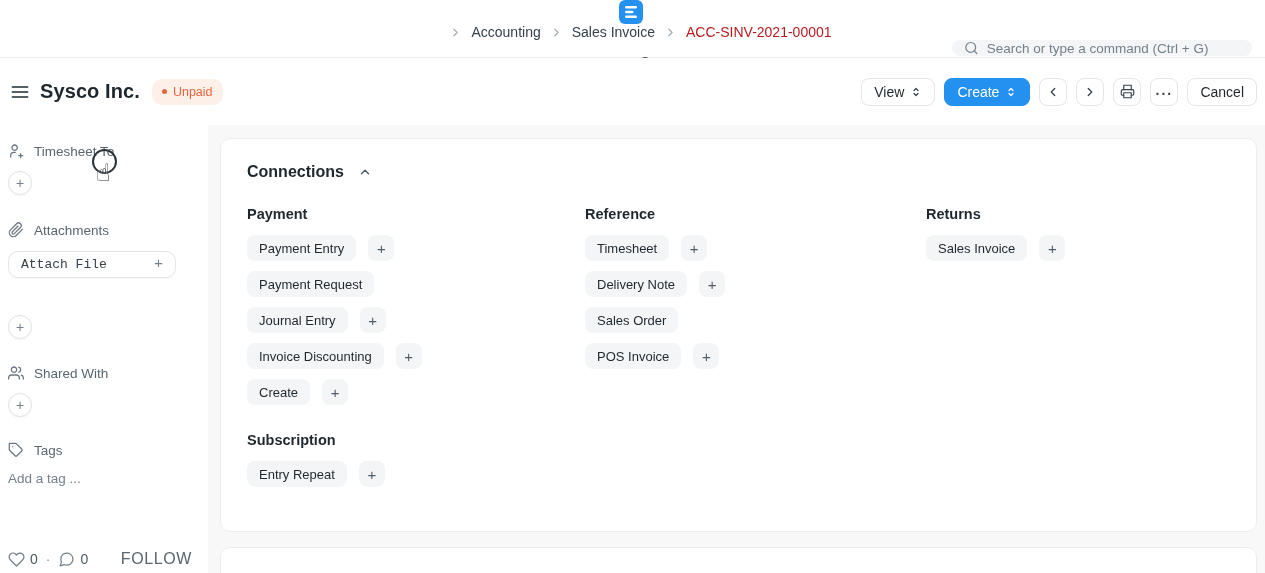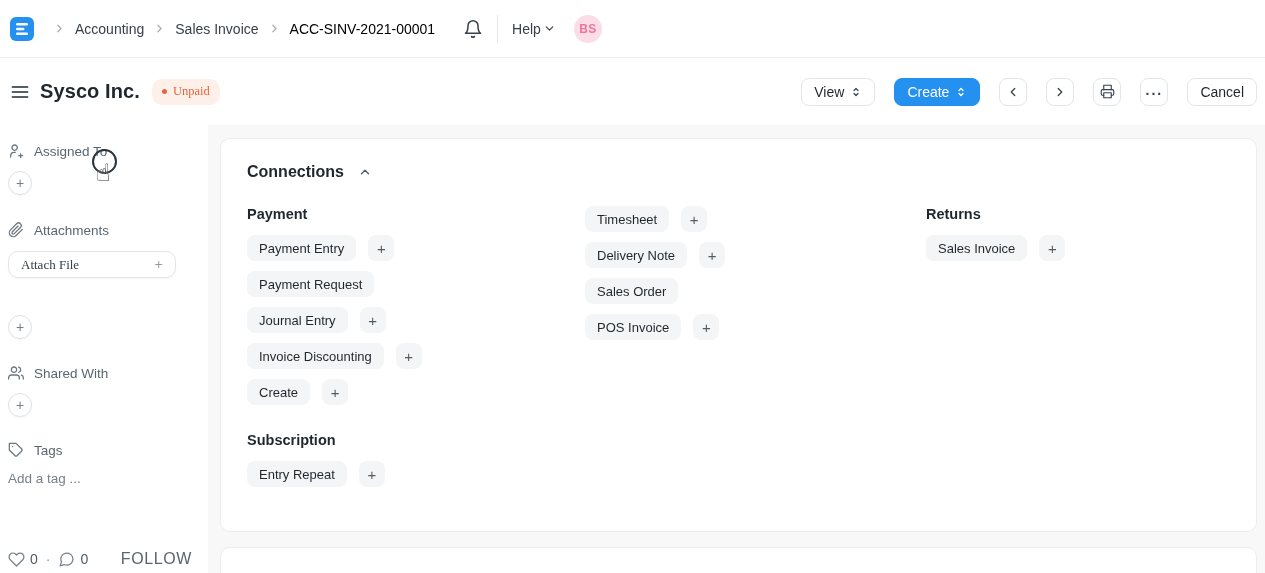--- a/index.html
+++ b/index.html
@@ -1,68 +1,68 @@
 <!DOCTYPE html>
 <html><head>
 <meta charset="utf-8">
 <style>
   * { margin:0; padding:0; box-sizing:border-box; }
   html,body { width:1265px; height:573px; overflow:hidden; background:#fff;
     font-family:"Liberation Sans", sans-serif; color:#1f272e; }
 
   
   .navbar { height:58px; display:flex; align-items:center; padding:0 13px 0 10px;
-    border-bottom:1px solid #ebeef1; background:#fff; }
+    border-bottom:1px solid #ebeef1; background:#fff;flex-direction:column; }
   .logo { width:24px; height:24px; border-radius:6px; background:#2490ef; display:flex;
     align-items:center; justify-content:center; cursor:pointer; flex:none; }
   .crumbs { display:flex; align-items:center; margin-left:10px; font-size:14px; }
   .crumbs .sep { display:flex; align-items:center; margin:0 9px; color:#a3adb5; }
   .crumb { color:#36414c; cursor:pointer; white-space:nowrap; }
-  .crumb.current { color:#000000; cursor:default; }
+  .crumb.current { color:#b91c1c; cursor:default; }
   .searchbox { margin-left:auto; width:300px; height:36px; background:#f4f5f6; border-radius:8px;
     display:flex; align-items:center; padding:0 12px; gap:8px; }
   .searchbox input { border:none; outline:none; background:transparent; font-size:13.5px;
     color:#4c5a67; width:100%; font-family:inherit; }
   .searchbox input::placeholder { color:#75808b; opacity:1; }
   .icon-btn { background:none; border:none; cursor:pointer; color:#36414c; display:flex; align-items:center; }
   .nav-bell { margin-left:28px; }
   .nav-divider { width:1px; height:28px; background:#e5e8ea; margin:0 14px; }
   .help { display:flex; align-items:center; gap:2px; font-size:14px; color:#36414c; cursor:pointer; }
   .avatar { width:28px; height:28px; border-radius:50%; background:#fbdde8; color:#ee7698;
     font-size:12px; font-weight:600; display:flex; align-items:center; justify-content:center;
     margin-left:18px; cursor:pointer; letter-spacing:.3px; }
 
   
   .title-row { height:67px; display:flex; align-items:center; padding:0 8px; background:#fff; position:relative; }
   .menu-toggle { background:none; border:none; cursor:pointer; color:#555f66; padding:2px; display:flex; }
   .doc-title { font-size:20px; font-weight:700; color:#1f272e; margin-left:8px; letter-spacing:.1px; }
   .badge { margin-left:12px; height:20px; display:flex; align-items:center; gap:6px;
     background:#fdf0e9; color:#e8643f; font-size:12.5px; font-weight:500;
-    border-radius:10px; padding:13px 10px;font-family:Liberation Serif, serif; }
+    border-radius:10px; padding:13px 10px; }
   .badge .dot { width:5px; height:5px; border-radius:50%; background:#e8643f; }
-  .actions { margin-left:auto; display:flex; align-items:flex-start; gap:19px; }
+  .actions { margin-left:auto; display:flex; align-items:flex-start; gap:9px; }
   .btn { height:28px; border-radius:8px; border:1px solid #e2e6e9; background:#fff; font-size:14px;
     color:#1f272e; display:flex; align-items:center; justify-content:center; gap:6px;
     padding:0 12px; cursor:pointer; font-family:inherit; }
   .btn.icon-only { width:28px; padding:0; color:#36414c; }
   .btn.primary { background:#2490ef; border-color:#2490ef; color:#fff; }
   .btn .ell { letter-spacing:2px; font-size:14px; line-height:1; margin-top:-4px; font-weight:700; color:#36414c; }
 
   
   .content { display:flex; height:448px; }
   .sidebar { width:208px; flex:none; background:#fff; padding:18px 16px 0 8px; position:relative; }
   .side-label { display:flex; align-items:center; gap:10px; font-size:13.5px; color:#596670; }
   .side-label svg { color:#6c7680; flex:none; }
   .plus-circle { width:24px; height:24px; border-radius:50%; border:1px solid #dfe3e6; background:#fff;
     color:#75808b; font-size:14px; line-height:1; display:flex; align-items:center; justify-content:center;
     cursor:pointer; margin-top:12px; box-shadow:0 1px 2px rgba(0,0,0,.04); }
   .side-gap { height:27px; }
   .attach-btn { margin-top:13px; width:168px; height:27px; border:1px solid #e2e6e9; background:#fff;
     border-radius:10px; display:flex; align-items:center; font-size:13px; color:#36414c;
-    padding:0 12px; cursor:pointer; font-family:Liberation Serif, serif; box-shadow:0 1px 2px rgba(0,0,0,.04); }
+    padding:0 12px; cursor:pointer; font-family:Liberation Mono, monospace; box-shadow:0 1px 2px rgba(0,0,0,.04); }
   .attach-btn .plus { margin-left:auto; color:#75808b; font-size:15px; }
   .add-tag { margin-top:13px; font-size:13.5px; color:#75808b; cursor:pointer; }
   .side-footer { position:absolute; left:8px; right:16px; bottom:5px; display:flex; align-items:center;
     color:#596670; font-size:14px; }
   .side-footer .cnt { margin-left:5px; color:#4c5a67; }
   .side-footer .mid-dot { margin:0 8px; color:#8b949b; }
   .follow { margin-left:auto; font-size:16px; letter-spacing:.6px; color:#596670; font-weight:500; cursor:pointer; }
 
   .main { flex:1; background:#f8f8f8; padding:13px 8px 0 12px; overflow:hidden; }
   .card { background:#fff; border:1px solid #ededf0; border-radius:10px; }
@@ -112,20 +112,27 @@
       </span>
       <span class="crumb">Sales Invoice</span>
       <span class="sep">
         <svg width="13" height="13" viewBox="0 0 24 24" fill="none" stroke="#a3adb5" stroke-width="2.2" stroke-linecap="round" stroke-linejoin="round">
           <polyline points="9 18 15 12 9 6"></polyline>
         </svg>
       </span>
       <span class="crumb current">ACC-SINV-2021-00001</span>
     </div>
 
+  <div class="searchbox">
+    <svg width="16" height="16" viewBox="0 0 24 24" fill="none" stroke="#75808b" stroke-width="2" stroke-linecap="round" stroke-linejoin="round">
+        <circle cx="11" cy="11" r="8"></circle>
+        <line x1="21" y1="21" x2="16.65" y2="16.65"></line>
+      </svg>
+    <input value="" placeholder="Search or type a command (Ctrl + G)" style="">
+  </div>
 
   <button class="icon-btn nav-bell">
     <svg width="20" height="20" viewBox="0 0 24 24" fill="none" stroke="#36414c" stroke-width="1.8" stroke-linecap="round" stroke-linejoin="round">
         <path d="M18 8A6 6 0 0 0 6 8c0 7-3 9-3 9h18s-3-2-3-9"></path>
         <path d="M13.73 21a2 2 0 0 1-3.46 0"></path>
       </svg>
   </button>
   <div class="nav-divider"></div>
   <div class="help">
     <span>Help</span>
@@ -199,21 +206,21 @@
 <div class="content">
 
   <div class="sidebar">
     <div class="side-label">
       <svg width="16" height="16" viewBox="0 0 24 24" fill="none" stroke="#6c7680" stroke-width="1.9" stroke-linecap="round" stroke-linejoin="round">
           <circle cx="10" cy="7" r="4"></circle>
           <path d="M4 21v-2a5 5 0 0 1 5-5h2"></path>
           <line x1="16" y1="19" x2="22" y2="19"></line>
           <line x1="19" y1="16" x2="19" y2="22"></line>
         </svg>
-      <span>Assigned To</span>
+      <span>Timesheet To</span>
     </div>
     <button class="plus-circle">+</button>
 
     <div class="side-gap"></div>
     <div class="side-label">
       <svg width="16" height="16" viewBox="0 0 24 24" fill="none" stroke="#6c7680" stroke-width="1.9" stroke-linecap="round" stroke-linejoin="round">
           <path d="M21.44 11.05l-9.19 9.19a6 6 0 0 1-8.49-8.49l9.19-9.19a4 4 0 0 1 5.66 5.66l-9.2 9.19a2 2 0 0 1-2.83-2.83l8.49-8.48"></path>
         </svg>
       <span>Attachments</span>
     </div>
@@ -288,20 +295,21 @@
             <div class="pill-row">
               <div class="pill">Invoice Discounting</div>
               <button class="pill-plus">+</button>
             </div>
             <div class="pill-row">
               <div class="pill">Create</div>
               <button class="pill-plus">+</button>
             </div>
           </div>
           <div>
+            <div class="group-name">Reference</div>
             <div class="pill-row">
               <div class="pill">Timesheet</div>
               <button class="pill-plus">+</button>
             </div>
             <div class="pill-row">
               <div class="pill">Delivery Note</div>
               <button class="pill-plus">+</button>
             </div>
             <div class="pill-row">
               <div class="pill">Sales Order</div>

